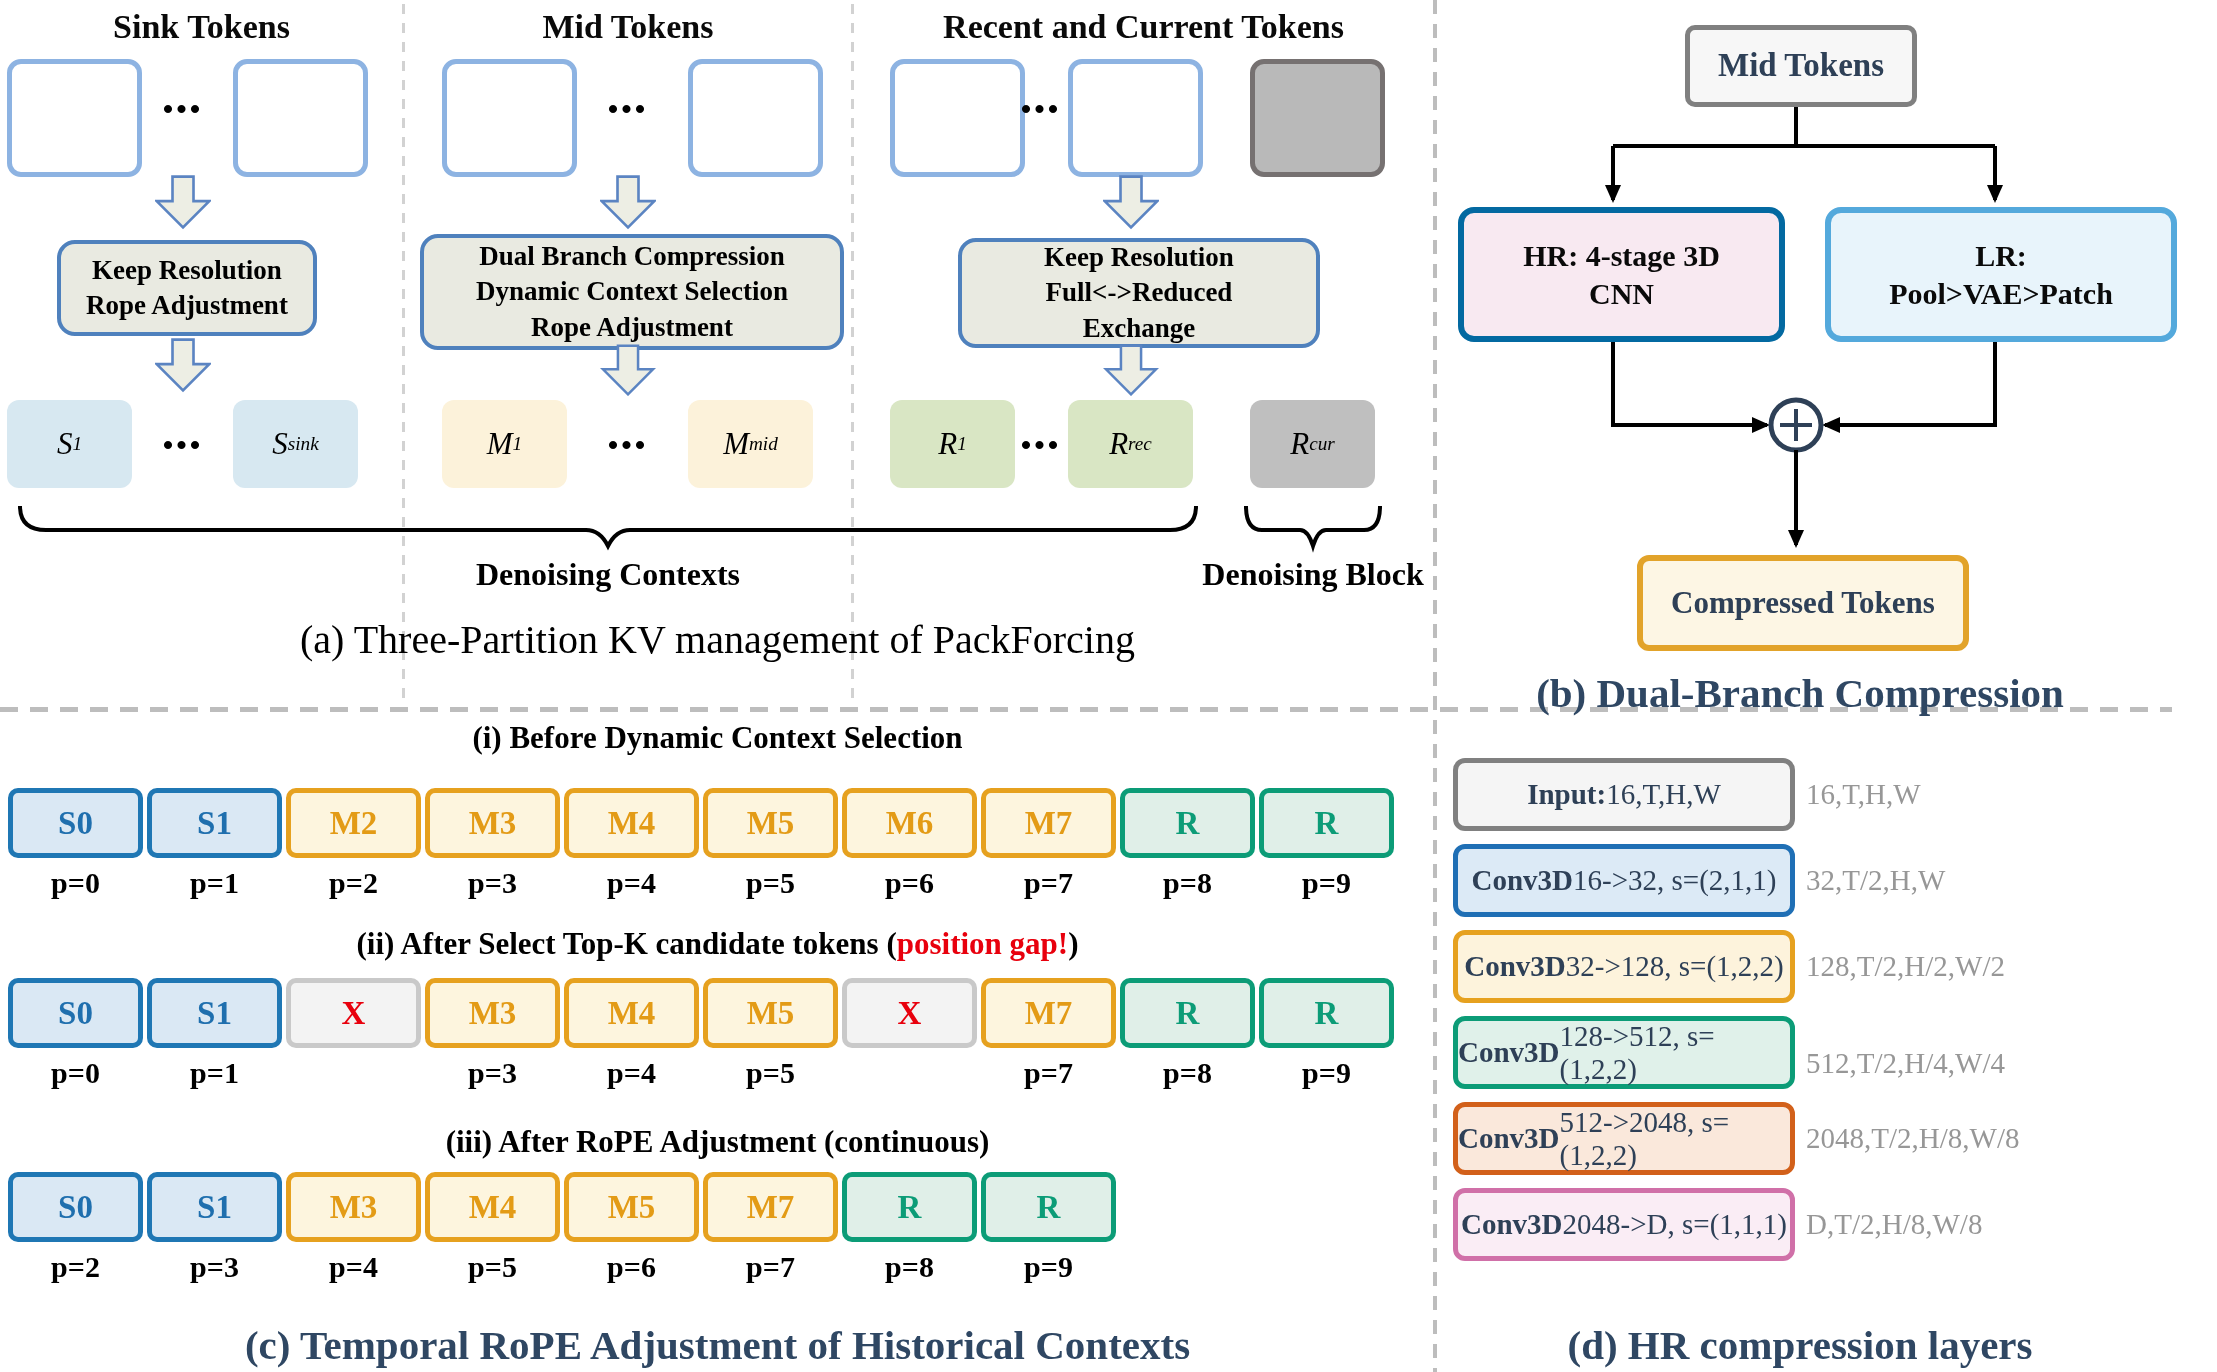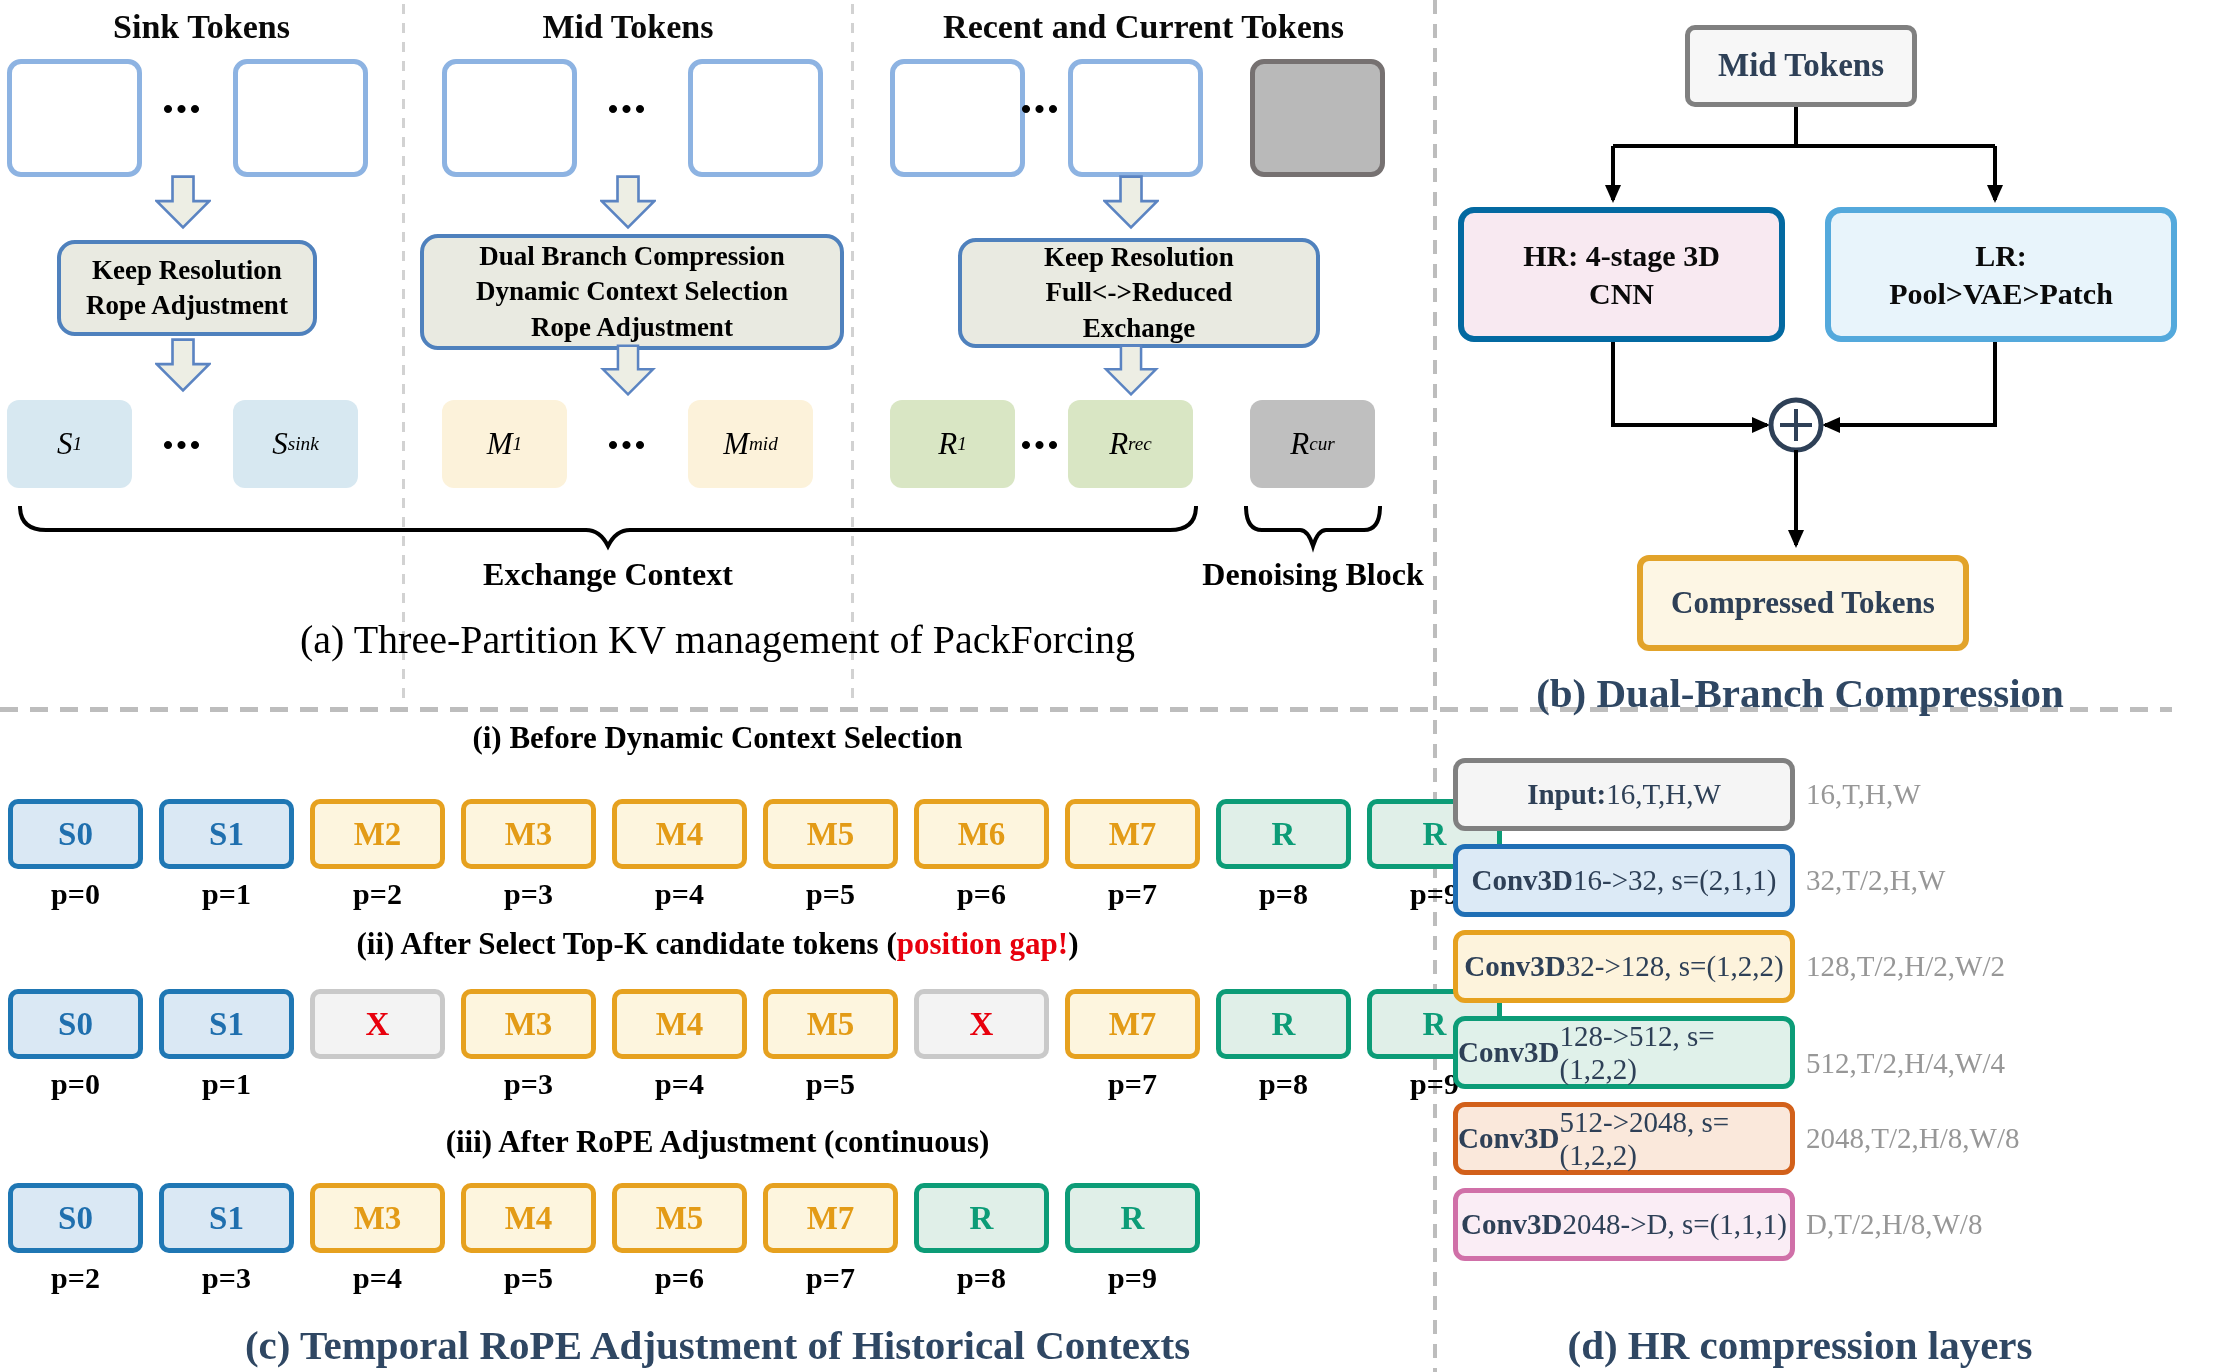--- a/index.html
+++ b/index.html
@@ -26,21 +26,21 @@
   .cap-a{font-weight:normal;font-size:40px;color:#000;}
   .cap-blue{font-weight:bold;font-size:41px;color:#2f4763;margin-top:21px;}
   
   .node{border-radius:16px;font-weight:bold;display:flex;align-items:center;justify-content:center;
         text-align:center;line-height:1.25;}
   .node-midtok{border:5px solid #808080;background:#f7f7f7;color:#2e4057;font-size:33px;border-radius:10px;}
   .node-hr{border:6px solid #0369a1;background:#f8e9f1;color:#0a0a0a;font-size:30px;}
   .node-lr{border:6px solid #54a9dc;background:#e8f4fb;color:#0a0a0a;font-size:30px;}
   .node-out{border:6px solid #e2a32a;background:#fdf6e4;color:#2e4057;font-size:31px;border-radius:12px;}
   
-  .trow{position:absolute;left:8px;display:flex;gap:16px;margin-top:11px;}
+  .trow{position:absolute;left:8px;display:flex;gap:4px;}
   .tok{width:135px;height:70px;box-sizing:border-box;border:5px solid;border-radius:10px;
        display:flex;align-items:center;justify-content:center;font-weight:bold;font-size:33px;}
   .tok-s{border-color:#1f77b4;background:#dae8f4;color:#1f6fae;}
   .tok-m{border-color:#e6a11f;background:#fdf5de;color:#e39b16;}
   .tok-r{border-color:#0c9c77;background:#e0efe8;color:#0c9c77;}
   .tok-x{border-color:#c9c9c9;background:#f3f3f3;color:#e8000d;}
   .plab{width:135px;text-align:center;font-weight:bold;font-size:30px;color:#000;}
   .chead{font-weight:bold;font-size:31px;color:#000;}
   .red{color:#e8000d;}
   
@@ -149,21 +149,21 @@
     </div>
   <div class="abs ctr rbox rbox-gray" style="left:1250px;top:400px;width:125px;height:88px">
       <span class="mi">R</span>
       <sub>cur</sub>
     </div>
 
   <svg class="abs" style="left:0;top:494px" width="1435" height="60" viewBox="0 0 1435 60">
     <path d="M20 12 Q20 36 46 36 L586 36 Q600 36 608 52 Q616 36 630 36 L1170 36 Q1196 36 1196 12" fill="none" stroke="#000" stroke-width="4"></path>
     <path d="M1246 12 Q1246 36 1262 36 L1300 36 Q1308 36 1313 52 Q1318 36 1326 36 L1364 36 Q1380 36 1380 12" fill="none" stroke="#000" stroke-width="4"></path>
   </svg>
-  <div class="abs ctr blab" style="left:408px;top:556px;width:400px">Exchange Context</div>
+  <div class="abs ctr blab" style="left:408px;top:556px;width:400px">Denoising Contexts</div>
   <div class="abs ctr blab" style="left:1163px;top:556px;width:300px">Denoising Block</div>
 
   <div class="abs ctr cap-a" style="left:0;top:616px;width:1435px">(a) Three-Partition KV management of PackForcing</div>
 
   <svg class="abs" style="left:1435px;top:0" width="782" height="710" viewBox="0 0 782 710">
     <defs>
       <marker id="ah" markerUnits="userSpaceOnUse" markerWidth="18" markerHeight="16" refX="15" refY="8" orient="auto-start-reverse">
         <path d="M0 0 L18 8 L0 16 Z" fill="#000"></path>
       </marker>
     </defs>

